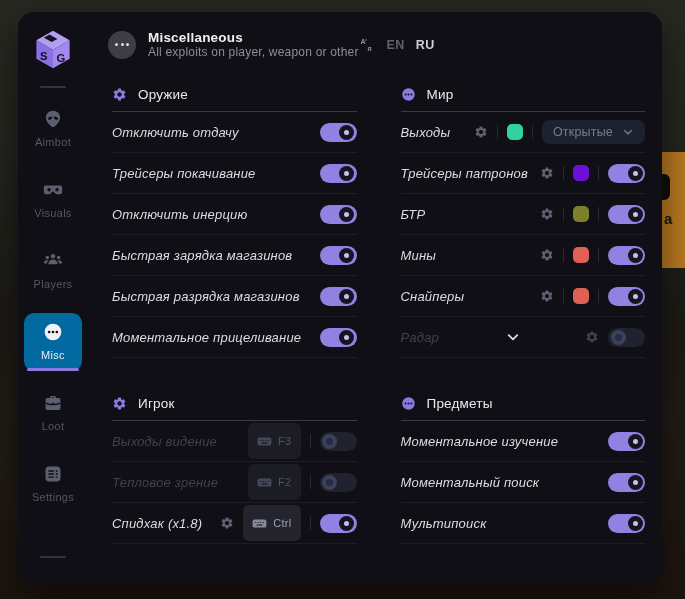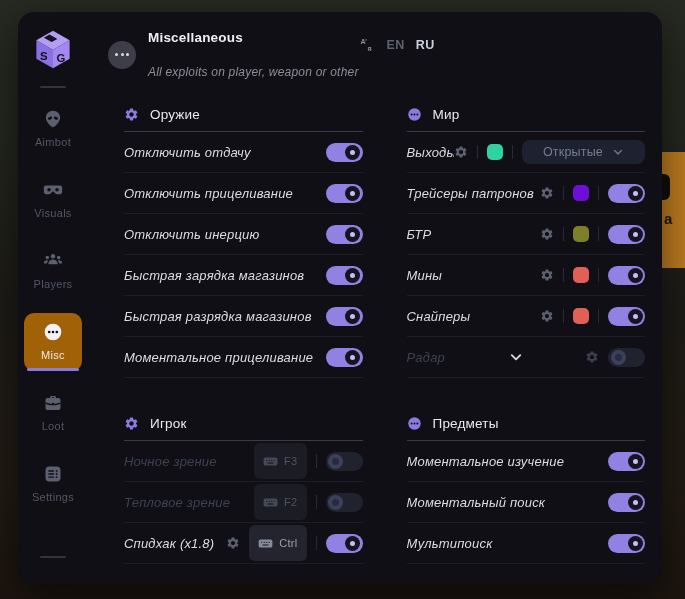--- a/index.html
+++ b/index.html
@@ -29,43 +29,43 @@
   .logo{width:42px;height:42px;}
   .sb-divider{width:26px;height:2px;background:#34343e;border-radius:1px;margin:16px 0 12px;}
   .sb-divider.bottom{margin:auto 0 26px;}
   .nav{display:flex;flex-direction:column;align-items:center;gap:13px;width:100%;}
   .nav-item{
     display:flex;flex-direction:column;align-items:center;gap:7px;
     width:58px;padding:9px 0 10px;border-radius:10px;position:relative;cursor:pointer;
   }
   .nav-item .nav-icon{width:20px;height:20px;display:flex;align-items:center;justify-content:center;}
   .nav-item .nav-label{font-size:11px;color:#535764;letter-spacing:.3px;}
-  .nav-item.active{background:#a16207;}
+  .nav-item.active{background:#0369a1;}
   .nav-item.active .nav-label{color:#e9e9ef;}
   .nav-item.active::after{
     content:"";position:absolute;left:3px;right:3px;bottom:0;height:3px;border-radius:2px;background:#8b7ae0;
   }
 
   
   .main{flex:1;display:flex;flex-direction:column;padding:18px 17px 0 20px;box-sizing:border-box;min-width:0;}
   .main-header{display:flex;align-items:flex-start;margin-bottom:10px;}
   .header-left{display:flex;align-items:center;gap:12px;}
   .header-circle{
     width:28px;height:28px;border-radius:50%;background:#3e3e49;
     display:flex;align-items:center;justify-content:center;gap:2.5px;
   }
   .header-circle i{width:3px;height:3px;border-radius:50%;background:#dcdde4;}
   .title{font-size:13.5px;font-weight:bold;color:#f0f0f4;letter-spacing:.2px;}
-  .subtitle{font-size:12px;color:#8c8e99;margin-top:20px;letter-spacing:.2px;font-style:italic;}
+  .subtitle{font-size:12px;color:#8c8e99;margin-top:0;letter-spacing:.2px;}
   .lang{display:flex;align-items:center;gap:11px;margin-top:6px;margin-right:2px;}
   .lang-code{font-size:12.5px;font-weight:bold;letter-spacing:.4px;color:#5d6170;cursor:pointer;}
   .lang-code.active{color:#ccd0dc;}
 
   
-  .content{display:grid;grid-template-columns:1fr 1fr;column-gap:44px;row-gap:28px;margin-left:16px;margin-top:8px;}
+  .content{display:grid;grid-template-columns:1fr 1fr;column-gap:44px;row-gap:28px;margin-left:4px;margin-top:8px;}
   .section{min-width:0;}
   .section-header{display:flex;align-items:center;gap:11px;height:34px;border-bottom:1px solid #3a3a46;}
   .section-title{font-size:13.5px;color:#e9e9ef;letter-spacing:.2px;}
   .row{display:flex;align-items:center;height:40px;border-bottom:1px solid #1d1d27;position:relative;}
   .row-label{font-size:13px;color:#dcdce3;letter-spacing:.2px;flex:1;min-width:0;white-space:nowrap;overflow:hidden;font-style:italic;}
   .row.disabled .row-label{color:#3e4250;}
   .controls{display:flex;align-items:center;gap:9px;flex:none;}
   .ctl-sep{width:1px;height:14px;background:#2a2a37;}
   .swatch{width:16px;height:16px;border-radius:5px;cursor:pointer;}
   .gear-btn{display:flex;align-items:center;cursor:pointer;}
@@ -83,21 +83,21 @@
   .row.disabled .toggle.off{background:#20232d;}
   .row.disabled .toggle.off .knob{background:#3c405a;}
 
   
   .key-badge{display:flex;align-items:center;gap:6px;background:#24242e;border-radius:6px;padding:12px 9px;cursor:pointer;}
   .key-badge .key-text{font-size:11px;color:#9ba0b0;letter-spacing:.3px;}
   .row.disabled .key-badge{background:#1c1c25;}
   .row.disabled .key-badge .key-text{color:#505462;}
 
   
-  .dropdown{display:flex;align-items:center;gap:9px;background:#1d2130;border-radius:8px;padding:5px 21px;cursor:pointer;}
+  .dropdown{display:flex;align-items:center;gap:9px;background:#1d2130;border-radius:8px;padding:5px 11px;cursor:pointer;}
   .dropdown .dd-text{font-size:12.5px;color:#767d91;letter-spacing:.2px;}
 </style>
 </head>
 <body>
 
 <div class="backdrop">
   <div class="bg-sign">
     <span class="sign-mark"></span>
     <span class="sign-letter">а</span>
   </div>
@@ -230,21 +230,21 @@
             <span class="row-label">Отключить отдачу</span>
             <div class="controls">
               <span class="toggle on">
                 <span class="knob">
                   <i></i>
                 </span>
               </span>
             </div>
           </div>
           <div class="row">
-            <span class="row-label">Отключить прицеливание</span>
+            <span class="row-label">Трейсеры покачивание</span>
             <div class="controls">
               <span class="toggle on">
                 <span class="knob">
                   <i></i>
                 </span>
               </span>
             </div>
           </div>
           <div class="row">
             <span class="row-label">Отключить инерцию</span>
@@ -416,21 +416,21 @@
         <section class="section">
           <div class="section-header">
             <span style="display: flex;">
               <svg width="15" height="15" viewBox="0 0 24 24">
                 <path d="M19.14 12.94c.04-.3.06-.61.06-.94 0-.32-.02-.64-.07-.94l2.03-1.58c.18-.14.23-.41.12-.61l-1.92-3.32c-.12-.22-.37-.29-.59-.22l-2.39.96c-.5-.38-1.03-.7-1.62-.94l-.36-2.54c-.04-.24-.24-.41-.48-.41h-3.84c-.24 0-.43.17-.47.41l-.36 2.54c-.59.24-1.13.56-1.62.94l-2.39-.96c-.22-.08-.47 0-.59.22L2.74 8.87c-.12.21-.08.47.12.61l2.03 1.58c-.05.3-.09.63-.09.94s.02.64.07.94l-2.03 1.58c-.18.14-.23.41-.12.61l1.92 3.32c.12.22.37.29.59.22l2.39-.96c.5.38 1.03.7 1.62.94l.36 2.54c.05.24.24.41.48.41h3.84c.24 0 .44-.17.47-.41l.36-2.54c.59-.24 1.13-.56 1.62-.94l2.39.96c.22.08.47 0 .59-.22l1.92-3.32c.12-.22.07-.47-.12-.61l-2.01-1.58zM12 15.6c-1.98 0-3.6-1.62-3.6-3.6s1.62-3.6 3.6-3.6 3.6 1.62 3.6 3.6-1.62 3.6-3.6 3.6z" fill="#8b7ae0"></path>
               </svg>
             </span>
             <span class="section-title">Игрок</span>
           </div>
           <div class="row disabled">
-            <span class="row-label">Ночное зрение</span>
+            <span class="row-label">Выходы видение</span>
             <div class="controls">
               <span class="key-badge">
                 <span style="display: flex;">
                   <svg width="15" height="11" viewBox="0 0 24 16">
                     <rect x="1" y="1.5" width="22" height="13" rx="3" fill="#454a59"></rect>
                     <g fill="#0f0f15">
                       <circle cx="6" cy="6" r="1"></circle>
                       <circle cx="10" cy="6" r="1"></circle>
                       <circle cx="14" cy="6" r="1"></circle>
                       <circle cx="18" cy="6" r="1"></circle>

